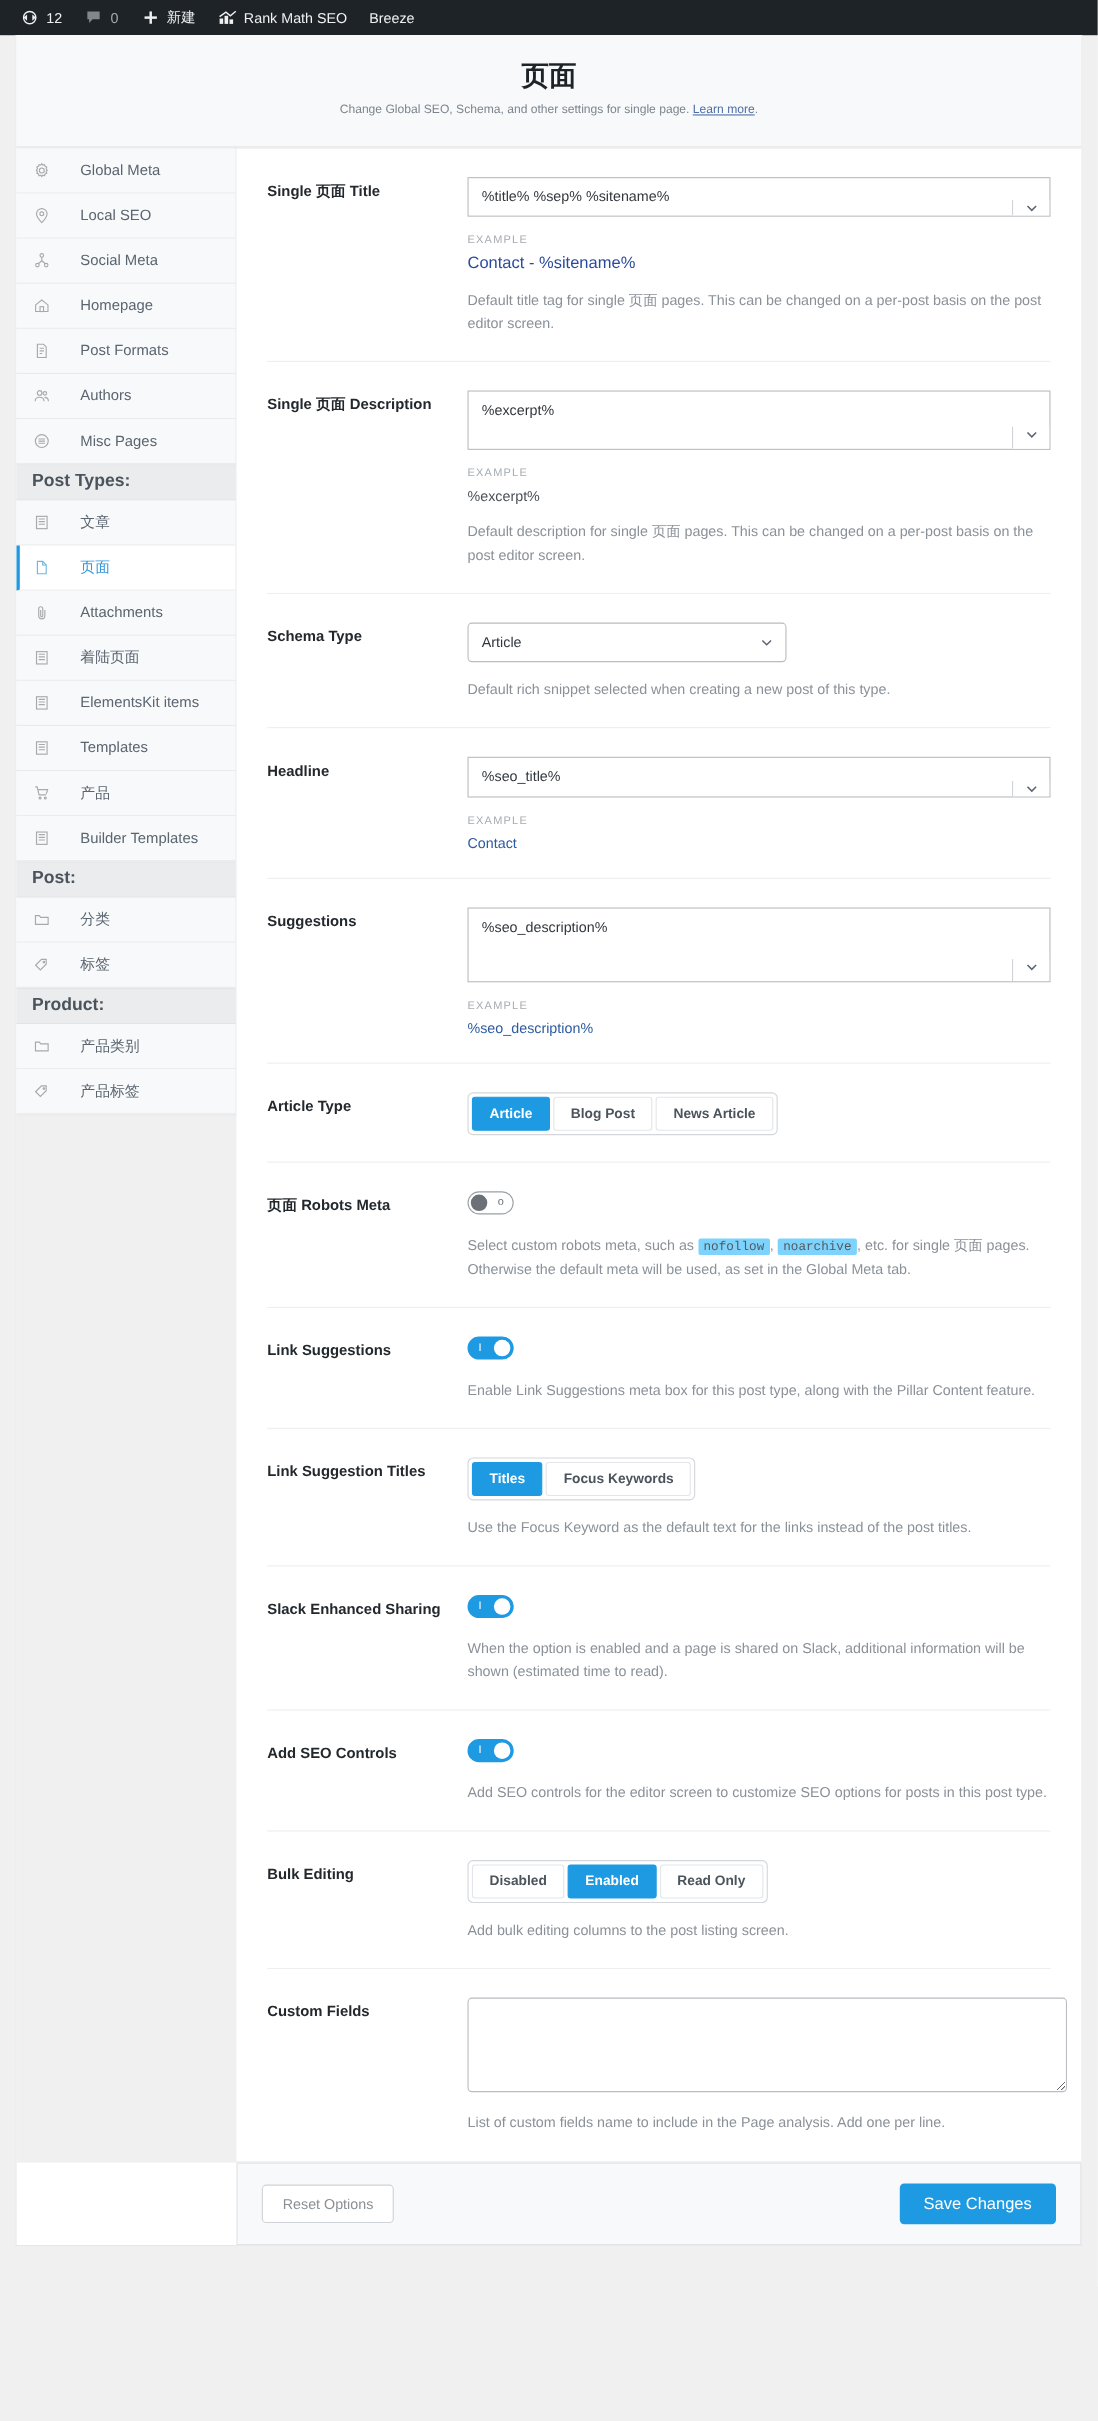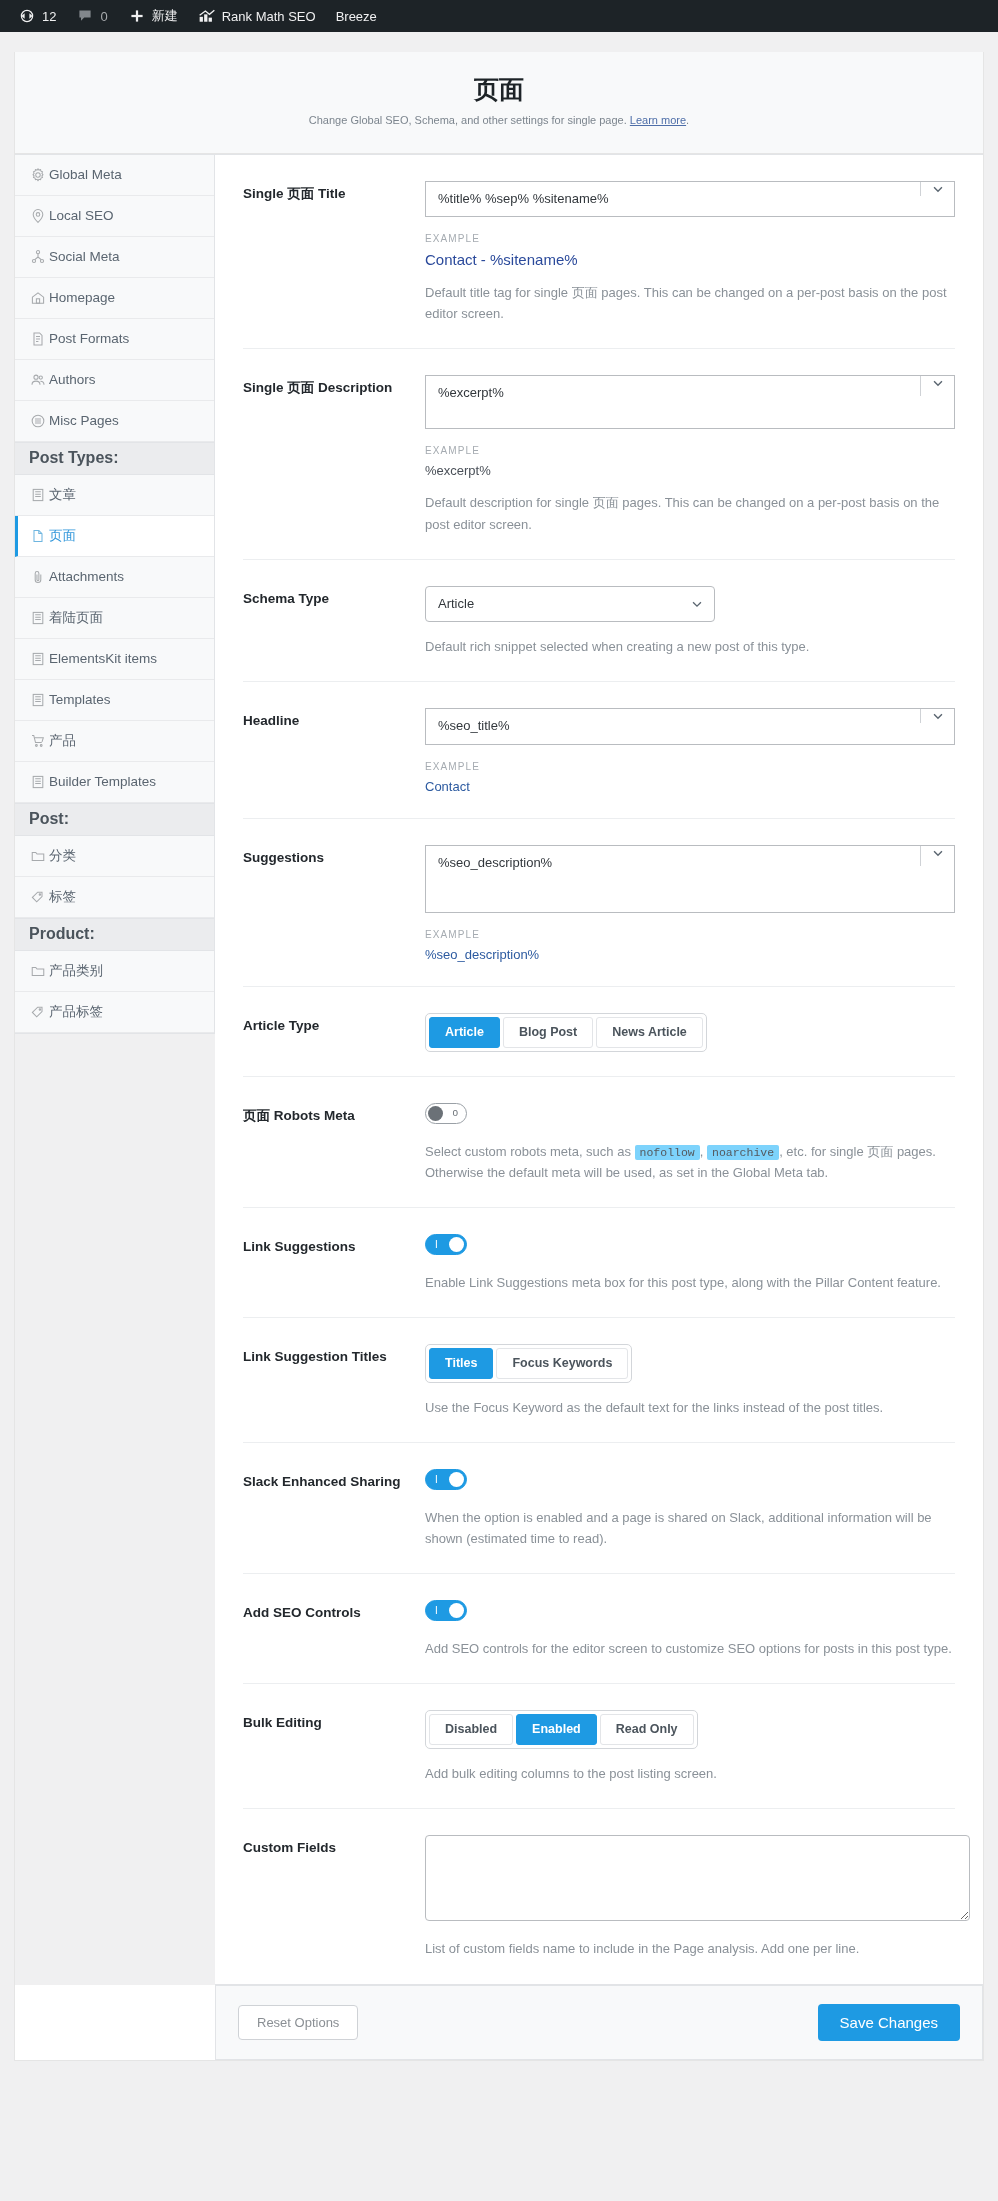--- a/index.html
+++ b/index.html
@@ -34,21 +34,20 @@
   }
   .ab-item .num { color: #a7aaad; }
   .ab-item .num.active { color: #f0f0f1; }
   .ab-icon { display:inline-flex; align-items:center; justify-content:center; width:18px; height:18px; }
   .ab-icon svg { display:block; }
   .ab-text { font-size: 13px; }
 
   
   .wrap {
     padding: 0 14px 18px 14px;
-    margin-top: 20px;
   }
   .rm-shell {
     background: #fff;
     border: 1px solid #e5e5e5;
     border-top: none;
   }
 
   
   .rm-header {
     background: #f8f9fa;
@@ -86,21 +85,21 @@
     width: 200px;
     flex: 0 0 200px;
     background: #f8f9fa;
     border-right: 1px solid #e2e4e7;
     border-top: 1px solid #e2e4e7;
     border-bottom: 1px solid #e2e4e7;
   }
   .nav-item {
     display: flex;
     align-items: center;
-    gap: 2px;
+    gap: 26px;
     height: 41px;
     padding: 0 12px 0 14px;
     border-bottom: 1px solid #e9eaec;
     color: #5a6570;
     font-size: 13.5px;
     cursor: pointer;
     background: #f8f9fa;
     position: relative;
     overflow: hidden;
   }
@@ -156,21 +155,21 @@
     font-size: 13.5px;
     font-weight: 700;
     color: #23282d;
     line-height: 1.4;
   }
   .field-control { flex: 1 1 auto; min-width: 0; }
 
   
   .var-input {
     display: flex;
-    align-items: flex-start;
+    align-items: flex-end;
     border: 1px solid #b9bcc0;
     border-radius: 0;
     background: #fff;
     max-width: 545px;
     overflow: hidden;
   }
   .var-input .vi-text {
     flex: 1 1 auto;
     padding: 9px 12px;
     font-size: 13px;

